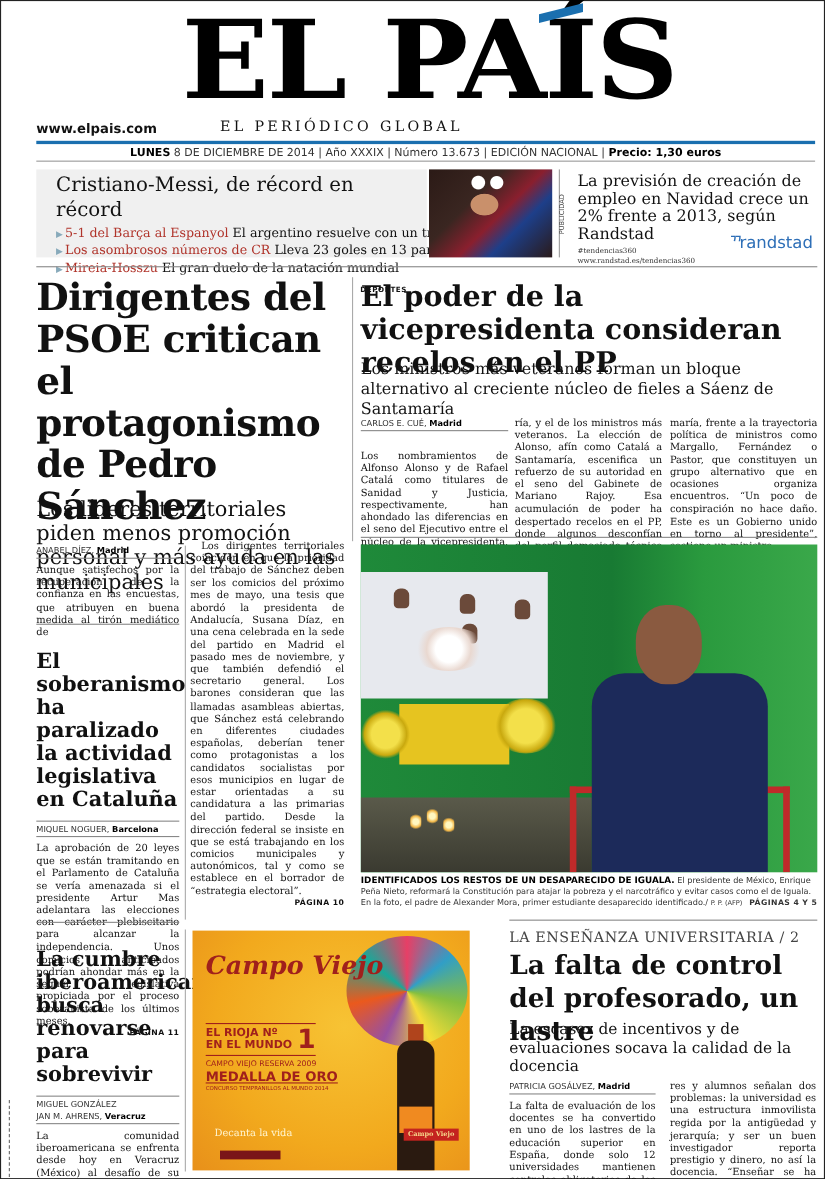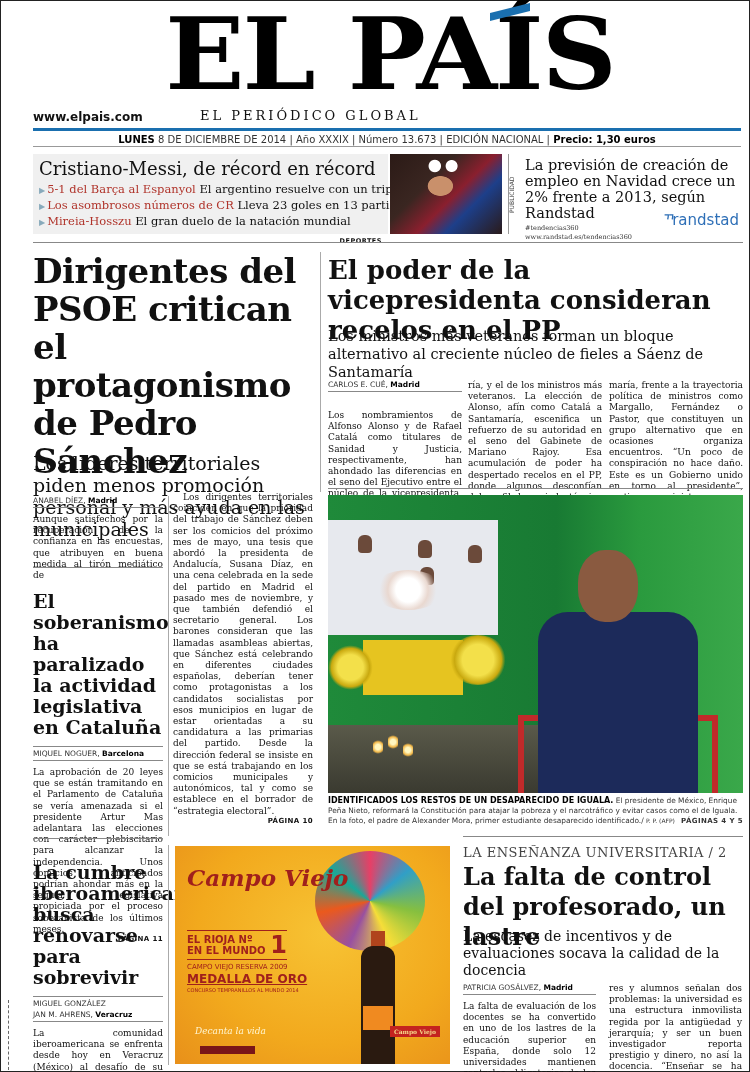--- a/index.html
+++ b/index.html
@@ -13,21 +13,21 @@
     font-size: 104px; line-height: 102px; letter-spacing: -2px; text-align: center; color: #000; transform: scaleY(0.95); }
   .logo-accent { left: 490px; top: 8px; width: 40px; height: 8px; background: #1a6faf; transform: skewY(-14deg); }
   .site { left: 33px; top: 110px; font-family: "DejaVu Sans", sans-serif; font-weight: bold; font-size: 12px; }
   .tagline { left: 200px; top: 108px; width: 370px; text-align: left; font-size: 13px; letter-spacing: 3px; }
   .blue-rule { left: 33px; top: 128px; width: 708px; height: 3px; background: #1a6faf; }
   .dateline { left: 33px; top: 134px; width: 708px; text-align: center; font-family: "DejaVu Sans", sans-serif; font-size: 10px; color: #333; }
   .dateline b { color: #000; }
   .thin-rule { left: 33px; top: 146px; width: 708px; height: 1px; background: #999; }
 
   
-  .teaser { left: 33px; top: 154px; width: 355px; height: 80px; background: #f0f0f0; padding: 4px 6px; }
+  .teaser { left: 33px; top: 154px; width: 355px; height: 80px; background: #f0f0f0; padding: 4px 18px; }
   .teaser h2 { font-weight: normal; font-size: 18px; line-height: 22px; margin-bottom: 2px; }
   .teaser .row { font-size: 11.5px; line-height: 14px; white-space: nowrap; }
   .teaser .arrow { color: #8ab; font-size: 8px; margin-right: 2px; }
   .teaser .red { color: #b0342b; }
   .teaser .sec { font-family: "DejaVu Sans", sans-serif; font-weight: bold; font-size: 6.5px; letter-spacing: 0.5px; float: right; margin-top: 4px; }
   .teaser-photo { left: 390px; top: 154px; width: 112px; height: 80px; background:
     radial-gradient(circle at 40% 15%, #fff 0 6%, transparent 7%),
     radial-gradient(circle at 55% 15%, #fff 0 6%, transparent 7%),
     radial-gradient(ellipse at 45% 40%, #c9906b 0 14%, transparent 15%),
     linear-gradient(135deg, #2b1a16 0%, #3a2621 35%, #8a1f2e 55%, #1d3f8a 70%, #2a1a1a 100%); }
@@ -72,33 +72,33 @@
   .photo .shirt { position: absolute; left: 0; top: 62px; width: 160px; height: 181px; background: #1c2a5a; border-radius: 30px 30px 0 0; }
   .photo .chair { position: absolute; left: 190px; top: 220px; width: 200px; height: 78px; border: 6px solid #c02a2a; border-bottom: none; }
   .photo .floor { position: absolute; left: 0; top: 230px; width: 210px; height: 68px; background: linear-gradient(#5a5a4a, #3a3a30); }
   .photo .candle { position: absolute; width: 10px; height: 14px; background: radial-gradient(circle, #fff7c0 0 30%, #f2b84a 60%, transparent 80%); }
 
   .caption { left: 328px; top: 796px; width: 415px; font-family: "DejaVu Sans", sans-serif; font-size: 7.4px; line-height: 10px; color: #333; }
   .caption b.cap-head { font-weight: bold; font-size: 8px; color: #000; }
   .caption .credit { font-size: 6px; }
 
   
-  .ad { left: 175px; top: 846px; width: 275px; height: 218px; background: radial-gradient(ellipse at 55% 40%, #f7c334 0%, #f2a91d 60%, #e8901a 100%); overflow: hidden; }
+  .ad { left: 175px; top: 846px; width: 252px; height: 218px; background: radial-gradient(ellipse at 55% 40%, #f7c334 0%, #f2a91d 60%, #e8901a 100%); overflow: hidden; }
   .ad .cv { position: absolute; left: 12px; top: 18px; font-family: "DejaVu Serif", serif; font-weight: bold; font-style: italic; font-size: 23px; color: #a0201c; }
   .ad .rioja { position: absolute; left: 12px; top: 84px; width: 100px; border-top: 1px solid #a0201c; border-bottom: 1px solid #a0201c; padding: 3px 0; font-family: "DejaVu Sans", sans-serif; font-weight: bold; color: #a0201c; font-size: 10px; line-height: 11px; }
   .ad .rioja .one { position: absolute; right: 0; top: 0; font-size: 24px; line-height: 28px; }
   .ad .reserva { position: absolute; left: 12px; top: 117px; font-family: "DejaVu Sans", sans-serif; color: #a0201c; font-size: 7px; }
   .ad .medalla { position: absolute; left: 12px; top: 126px; font-family: "DejaVu Sans", sans-serif; color: #a0201c; font-size: 12px; font-weight: bold; text-decoration: underline; }
   .ad .concurso { position: absolute; left: 12px; top: 141px; font-family: "DejaVu Sans", sans-serif; color: #a0201c; font-size: 5px; }
   .ad .burst { position: absolute; left: 140px; top: 5px; width: 110px; height: 100px; border-radius: 50%;
     background: conic-gradient(#e5336e, #1b9dd9, #7ac142, #f6e23a, #8e44ad, #e94e1b, #00a7a5, #e5336e); opacity: .9; }
   .ad .bottle { position: absolute; left: 186px; top: 100px; width: 34px; height: 118px; background: #2a1a10; border-radius: 12px 12px 0 0; }
   .ad .bottle-neck { position: absolute; left: 196px; top: 85px; width: 14px; height: 25px; background: #b0441c; }
   .ad .label { position: absolute; left: 188px; top: 160px; width: 30px; height: 24px; background: #f08a20; }
-  .ad .slogan { position: absolute; left: 20px; top: 180px; font-style: italic; color: #fff5d0; font-size: 9px; }
+  .ad .slogan { position: absolute; left: 20px; top: 180px; color: #fff5d0; font-size: 9px; }
   .ad .box { position: absolute; right: 10px; top: 180px; background: #c4231f; color: #f6d88b; font-size: 6px; padding: 2px 4px; font-weight: bold; }
   .ad .mod { position: absolute; left: 25px; top: 200px; width: 55px; height: 8px; background: #7a1518; }
 
   .edu-kicker { left: 463px; top: 845px; width: 280px; font-size: 13px; color: #444; letter-spacing: 0.5px; }
   .edu-h { left: 463px; top: 862px; width: 285px; font-weight: bold; font-size: 24px; line-height: 30px; }
   .edu-sub { left: 463px; top: 928px; width: 285px; font-size: 14px; line-height: 17px; }
   .edu-col { top: 983px; width: 133px; }
 
   .dashes { left: 8px; top: 1000px; width: 6px; height: 70px; border-left: 1px dashed #666; }
 </style>

